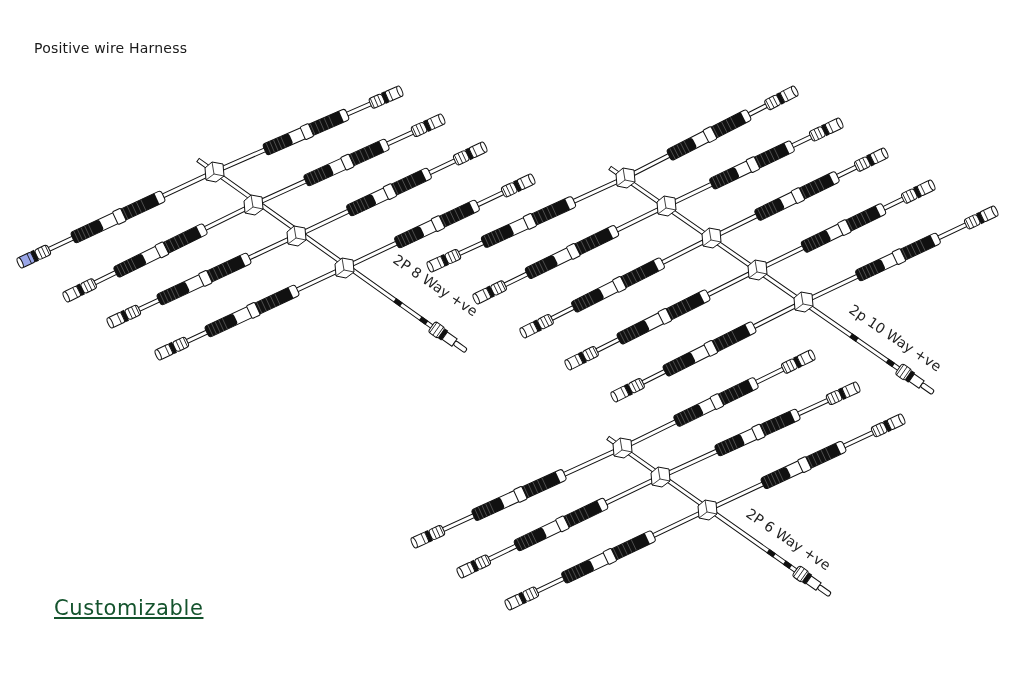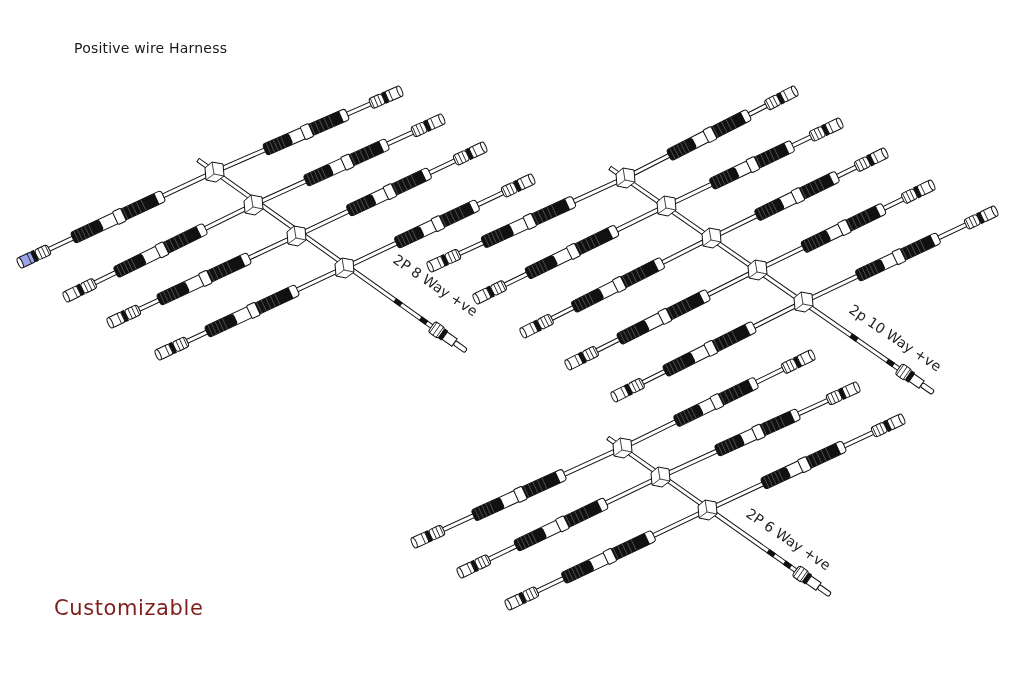--- a/index.html
+++ b/index.html
@@ -1,22 +1,22 @@
 <!DOCTYPE html>
 <html><head>
   <meta charset="utf-8">
   <style>
     html, body { margin:0; padding:0; background:#ffffff; }
     body { width:1024px; height:683px; position:relative; overflow:hidden;
            font-family:"DejaVu Sans", "Liberation Sans", sans-serif; }
     #canvas { position:absolute; left:0; top:0; width:1024px; height:683px; }
     .page-title { position:absolute; left:34px; top:40px; font-size:14px; color:#1a1a1a;
-                  letter-spacing:0.2px;margin-left:40px; }
-    .footer-note { position:absolute; left:54px; top:596px; font-size:21px; color:#7f1d1d;
-                   letter-spacing:0.6px; }
+                  letter-spacing:0.2px; }
+    .footer-note { position:absolute; left:54px; top:596px; font-size:21px; color:#14532d;
+                   letter-spacing:0.6px;text-decoration:underline; }
     .harness-label { font-family:"DejaVu Sans", sans-serif; font-size:14px; fill:#222; }
   </style>
 </head>
 <body>
 
 <div class="page-title">Positive wire Harness</div>
 <div class="footer-note">Customizable</div>
 
 <svg id="canvas" viewBox="0 0 1024 683" xmlns="http://www.w3.org/2000/svg">
   <g id="harness-layer">

